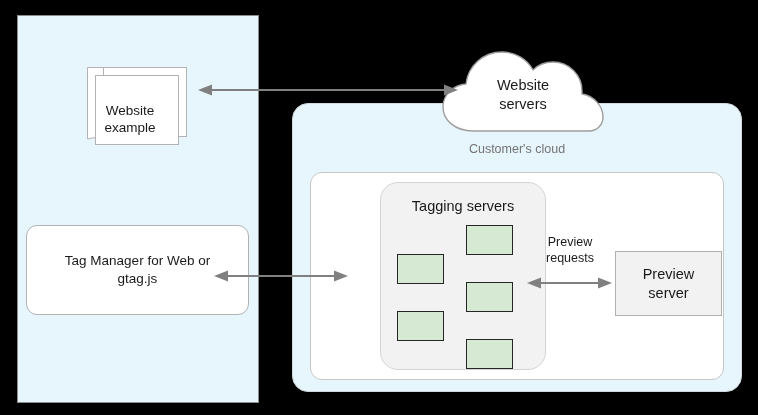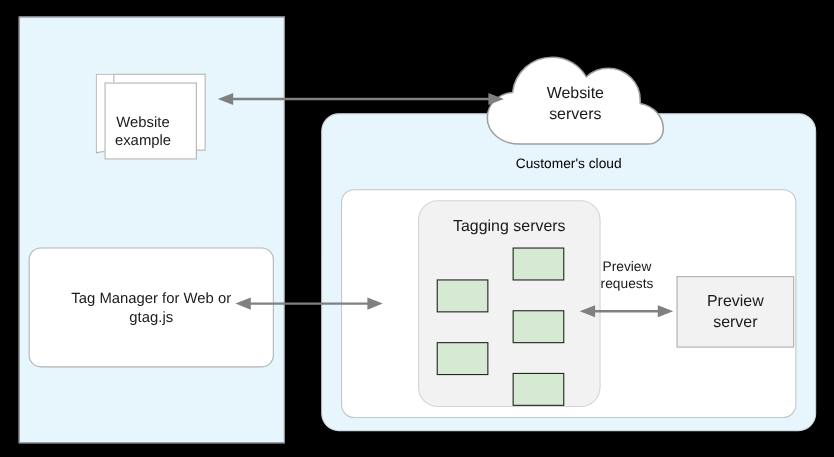--- a/index.html
+++ b/index.html
@@ -85,21 +85,21 @@
     line-height: 17px;
     text-align: center;
   }
 
   
   .tagmgr-box {
     position: absolute;
     left: 25px;
     top: 224px;
     width: 223px;
-    height: 109px;
+    height: 90px;
     box-sizing: border-box;
     background: #ffffff;
     border: 1px solid #b3b3b3;
     border-radius: 11px;
     display: flex;
     align-items: center;
     justify-content: center;
     text-align: center;
     font-size: 13.5px;
     color: #1a1a1a;
@@ -119,21 +119,21 @@
     border: 1px solid #cfd8dc;
     border-radius: 16px;
   }
   .customer-cloud-label {
     position: absolute;
     left: 0;
     top: 38px;
     width: 100%;
     text-align: center;
     font-size: 12.5px;
-    color: #000000;
+    color: #737373;
   }
 
   
   .inner-white {
     position: absolute;
     left: 310px;
     top: 172px;
     width: 414px;
     height: 208px;
     box-sizing: border-box;

